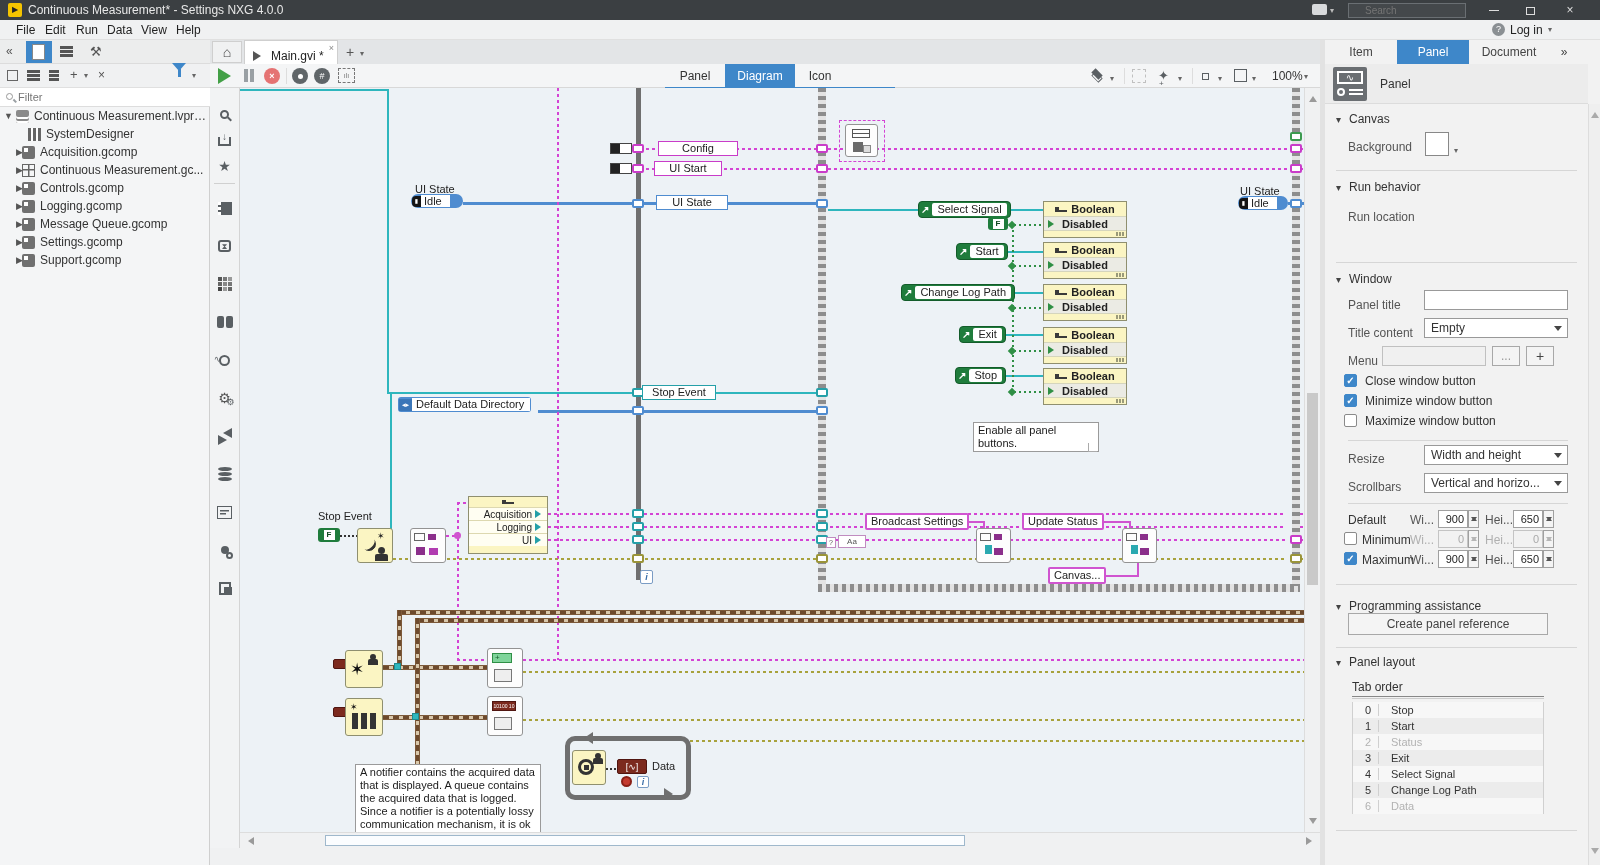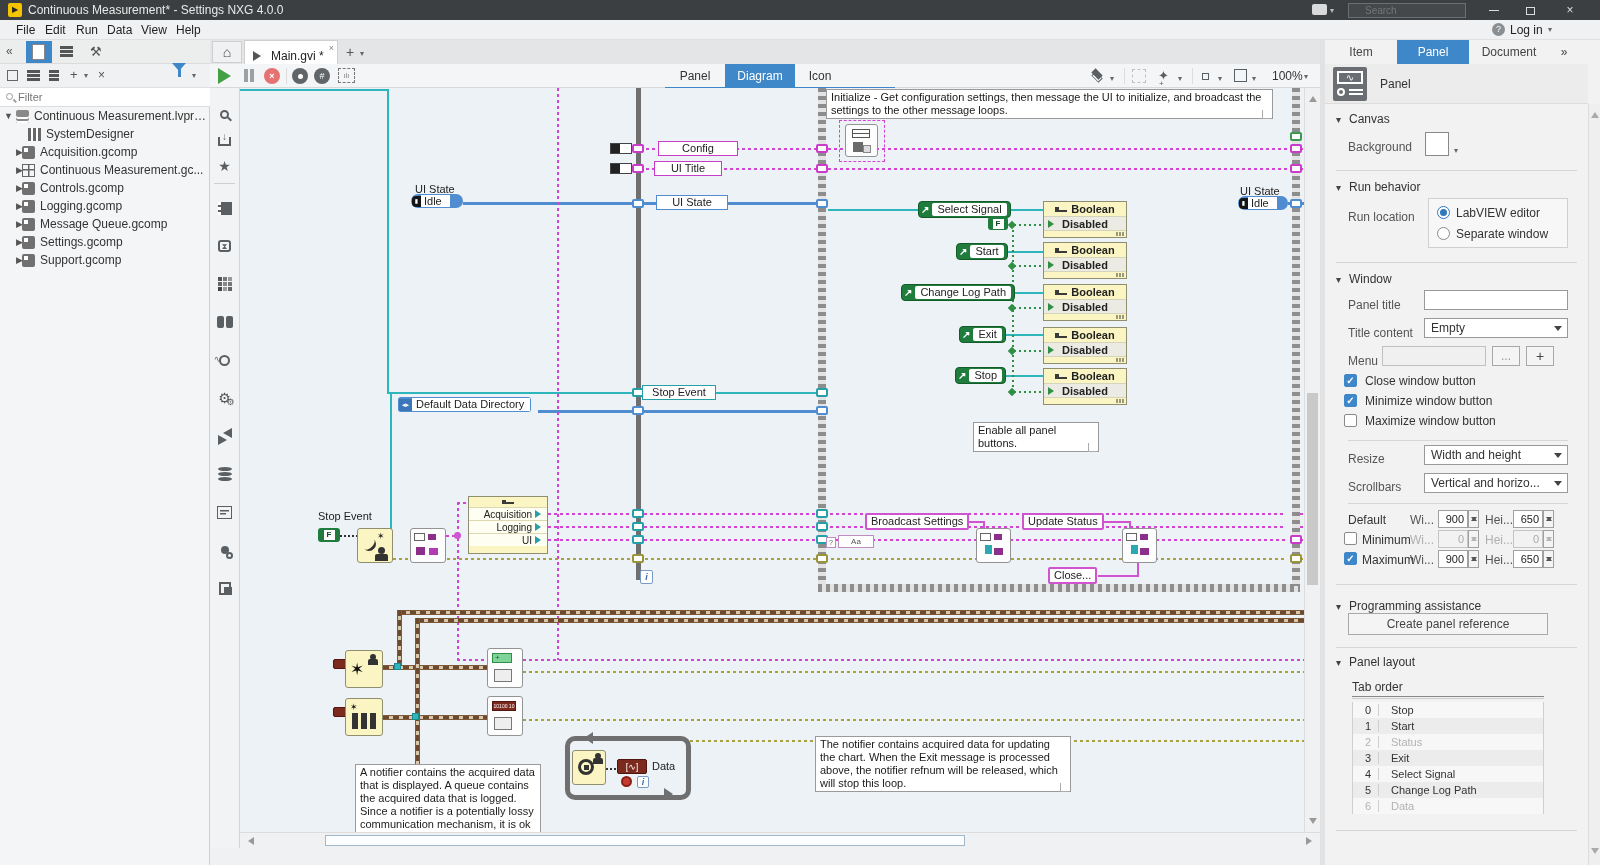--- a/index.html
+++ b/index.html
@@ -444,44 +444,43 @@
     <b class="tun c-teal" style="left:576px;top:434px"></b>
     <b class="tun c-teal" style="left:576px;top:447px"></b>
     <b class="tun c-olv" style="left:576px;top:466px"></b>
     <b class="tun c-grn" style="left:1050px;top:44px"></b>
     <b class="tun c-mag" style="left:1050px;top:56px"></b>
     <b class="tun c-mag" style="left:1050px;top:76px"></b>
     <b class="tun c-blue" style="left:1050px;top:111px"></b>
     <b class="tun c-mag" style="left:1050px;top:447px"></b>
     <b class="tun c-olv" style="left:1050px;top:466px"></b>
     <span class="mini" style="left:586px;top:449px;width:10px;height:11px">?</span>
-    <span class="mini" style="left:598px;top:447px;width:36px;height:13px;font-size:8px;line-height:12px">Aa</span>
+    <span class="mini" style="left:598px;top:447px;width:28px;height:13px;font-size:8px;line-height:12px">Aa</span>
 
     <span class="term" style="left:370px;top:55px"></span>
     <span class="term" style="left:370px;top:75px"></span>
     <span class="lbox bd-mag" style="left:418px;top:53px;width:80px">Config</span>
-    <span class="lbox bd-mag" style="left:414px;top:73px;width:68px">UI Title</span>
+    <span class="lbox bd-mag" style="left:414px;top:73px;width:68px">UI Start</span>
     <span class="lbox bd-blue" style="left:416px;top:107px;width:72px">UI State</span>
     <span class="lbox bd-teal" style="left:402px;top:297px;width:74px">Stop Event</span>
     <span class="dtext" style="left:175px;top:95px">UI State</span>
     <div class="enum" style="left:171px;top:106px;width:52px">
         <span class="cap">▮</span>
         <span class="val">Idle</span>
       </div>
     <span class="dtext" style="left:1000px;top:97px">UI State</span>
     <div class="enum" style="left:998px;top:108px;width:50px">
         <span class="cap">▮</span>
         <span class="val">Idle</span>
       </div>
     <div class="path" style="left:158px;top:309px">
         <span class="cap">◂▸</span>
         <span class="val">Default Data Directory</span>
       </div>
 
-    <div class="cmt" style="left:586px;top:1px;width:447px">Initialize - Get configuration settings, then message the UI to initialize, and broadcast the settings to the other message loops.</div>
     <span class="selbox" style="left:599px;top:32px;width:46px;height:42px"></span>
     <div class="vi" style="left:605px;top:36px;width:33px;height:33px">
       <b style="left:6px;top:4px;width:18px;height:9px;border:1px solid #555;background:linear-gradient(#555,#555) 0 3px/100% 1px no-repeat"></b>
       <b style="left:7px;top:17px;width:10px;height:10px;background:#6a6a6a"></b>
       <b style="left:17px;top:20px;width:8px;height:8px;border:1px solid #888;background:#ddd"></b>
     </div>
 
     <div class="evt" style="left:678px;top:113px">
         <span class="ar">↗</span>
         <span class="lb">Select Signal</span>
@@ -605,21 +604,21 @@
         <b style="left:17px;top:19px;width:9px;height:7px;background:#8b2f8b"></b>
     </div>
     <div class="vi" style="left:882px;top:440px;width:35px;height:35px">
       <b style="left:3px;top:4px;width:11px;height:8px;border:1px solid #666"></b>
         <b style="left:17px;top:5px;width:8px;height:6px;background:#8b2f8b"></b>
       <b style="left:8px;top:16px;width:7px;height:9px;background:#2aa9b0"></b>
         <b style="left:17px;top:19px;width:9px;height:7px;background:#8b2f8b"></b>
     </div>
     <span class="str" style="left:625px;top:425px">Broadcast Settings</span>
     <span class="str" style="left:782px;top:425px">Update Status</span>
-    <span class="str" style="left:808px;top:479px">Close...</span>
+    <span class="str" style="left:808px;top:479px">Canvas...</span>
     <span class="infoi" style="left:400px;top:482px;width:13px;height:14px;line-height:13px">i</span>
 
     <span class="stub" style="left:93px;top:571px"></span>
     <div class="ynode" style="left:105px;top:562px;width:38px;height:38px">
       <b style="position:absolute;left:4px;top:10px;color:#111;font-size:17px;line-height:17px">✶</b>
       <b style="position:absolute;left:24px;top:3px;width:6px;height:6px;background:#333;border-radius:50%"></b>
       <b style="position:absolute;left:22px;top:8px;width:10px;height:6px;background:#333;border-radius:2px 2px 0 0"></b>
     </div>
     <span class="stub" style="left:93px;top:619px"></span>
     <div class="ynode" style="left:105px;top:610px;width:38px;height:38px">
@@ -632,21 +631,20 @@
       <b style="left:4px;top:4px;width:20px;height:10px;background:#7fd49a;border:1px solid #2f8f45"></b>
         <b style="left:7px;top:6px;color:#135c2a;font-size:8px;line-height:6px">+</b>
       <b style="left:6px;top:20px;width:18px;height:13px;border:1px solid #777;background:#eee"></b>
     </div>
     <div class="vi" style="left:247px;top:608px;width:36px;height:40px">
       <b style="left:4px;top:4px;width:24px;height:10px;background:#7c2a1e;border:1px solid #501510;color:#fff;font-size:5px;line-height:9px;text-align:center">10100 10</b>
       <b style="left:6px;top:20px;width:18px;height:13px;border:1px solid #777;background:#eee"></b>
     </div>
 
     <div class="cmt" style="left:115px;top:676px;width:186px">A notifier contains the acquired data that is displayed. A queue contains the acquired data that is logged. Since a notifier is a potentially lossy communication mechanism, it is ok to use for data display, but not for</div>
-    <div class="cmt" style="left:575px;top:648px;width:256px">The notifier contains acquired data for updating the chart. When the Exit message is processed above, the notifier refnum will be released, which will stop this loop.</div>
 
     <div class="loop2" style="left:325px;top:648px;width:126px;height:64px"></div>
     <b style="left:338px;top:644px;width:0;height:0;border:6px solid rgba(0,0,0,0);border-right:9px solid #6f6f6f"></b>
     <b style="left:424px;top:700px;width:0;height:0;border:6px solid rgba(0,0,0,0);border-left:9px solid #6f6f6f"></b>
 
     <div class="ynode" style="left:332px;top:662px;width:34px;height:35px">
       <b style="position:absolute;left:5px;top:8px;width:16px;height:16px;border:3px solid #333;border-radius:50%"></b>
       <b style="position:absolute;left:11px;top:14px;width:5px;height:5px;background:#333"></b>
       <b style="position:absolute;left:22px;top:2px;width:6px;height:6px;background:#333;border-radius:50%"></b>
       <b style="position:absolute;left:20px;top:7px;width:10px;height:6px;background:#333;border-radius:2px 2px 0 0"></b>
@@ -683,26 +681,20 @@
       </span>
       <span class="abs" style="left:55px;top:13px;font-size:12px;color:#333">Panel</span>
     </div>
     <span class="sec-t" style="left:11px;top:72px">Canvas</span>
     <span class="flabel" style="left:23px;top:100px">Background</span>
     <span class="abs" style="left:100px;top:92px;width:24px;height:24px;background:#fff;border:1px solid #888"></span>
     <span class="abs caret" style="left:129px;top:106px">▾</span>
     <i class="hr" style="left:11px;top:130px;width:241px"></i>
     <span class="sec-t" style="left:11px;top:140px">Run behavior</span>
     <span class="flabel" style="left:23px;top:170px">Run location</span>
-    <div class="abs" style="left:103px;top:158px;width:140px;height:50px;background:#f7f7f7;border:1px solid #d0d0d0">
-      <span class="radio on" style="left:8px;top:7px"></span>
-      <span class="flabel" style="left:27px;top:7px;color:#333">LabVIEW editor</span>
-      <span class="radio" style="left:8px;top:28px"></span>
-      <span class="flabel" style="left:27px;top:28px;color:#333">Separate window</span>
-    </div>
     <i class="hr" style="left:11px;top:222px;width:241px"></i>
     <span class="sec-t" style="left:11px;top:232px">Window</span>
     <span class="flabel" style="left:23px;top:258px">Panel title</span>
     <input class="inp" style="left: 99px; top: 250px; width: 144px; height: 20px;">
     <span class="flabel" style="left:23px;top:286px">Title content</span>
     <span class="sel" style="left:99px;top:278px;width:144px;height:20px">Empty</span>
     <span class="flabel" style="left:23px;top:314px">Menu</span>
     <input class="inp dis" style="left: 57px; top: 306px; width: 104px; height: 20px;">
     <span class="btn" style="left:167px;top:306px;width:28px;height:20px;line-height:18px;color:#999">...</span>
     <span class="btn" style="left:201px;top:306px;width:28px;height:20px;line-height:18px;font-size:14px">+</span>

